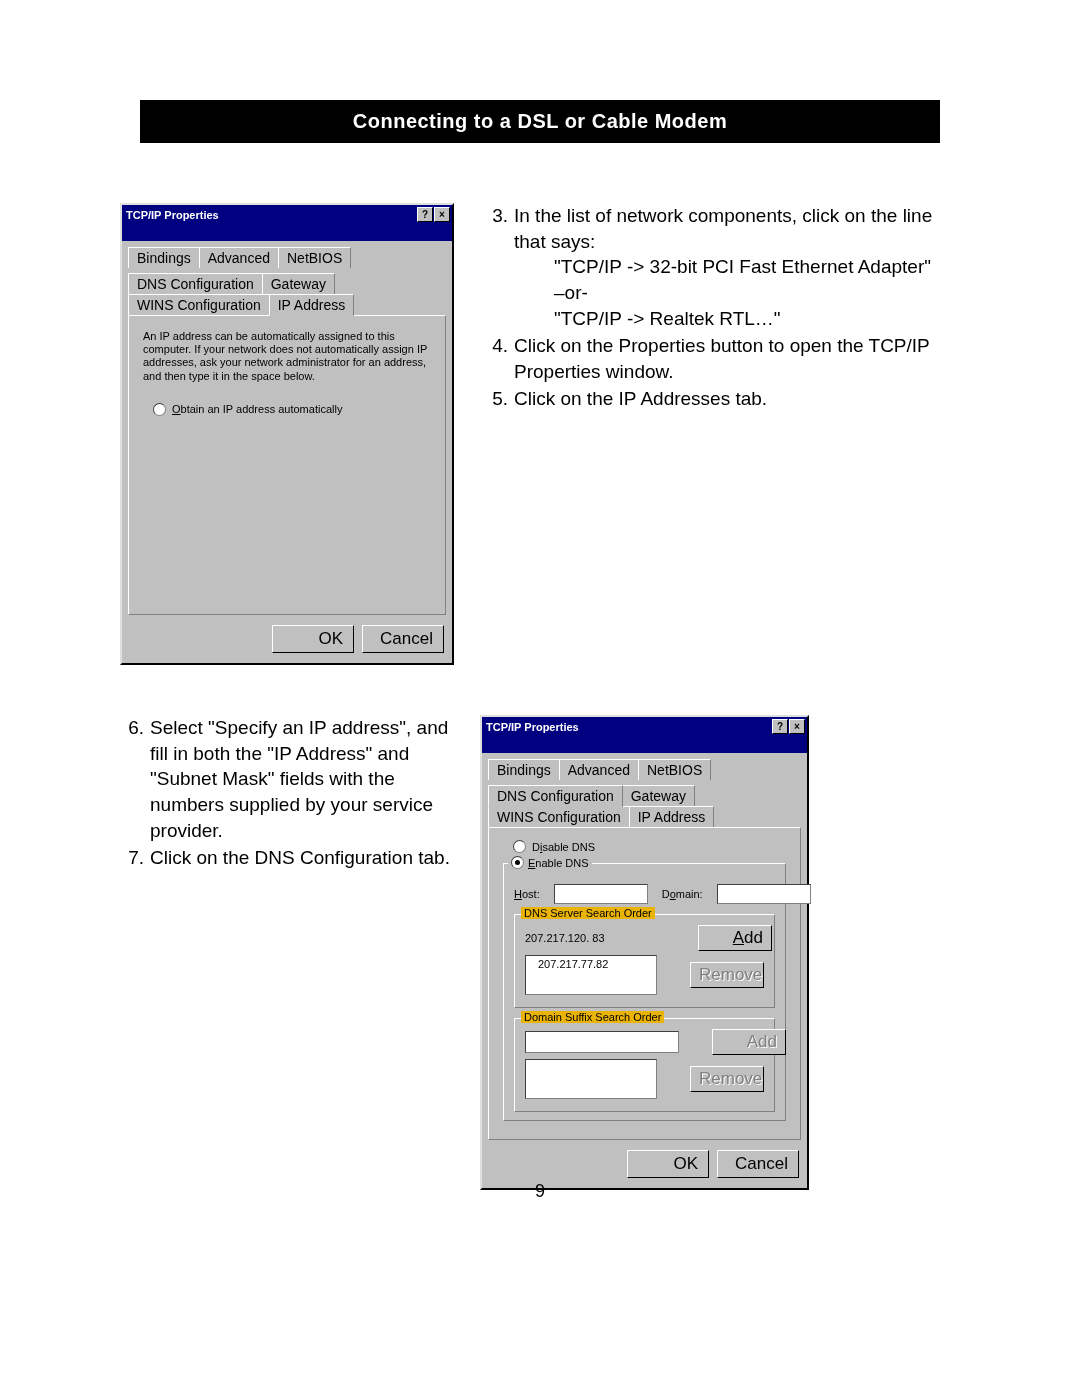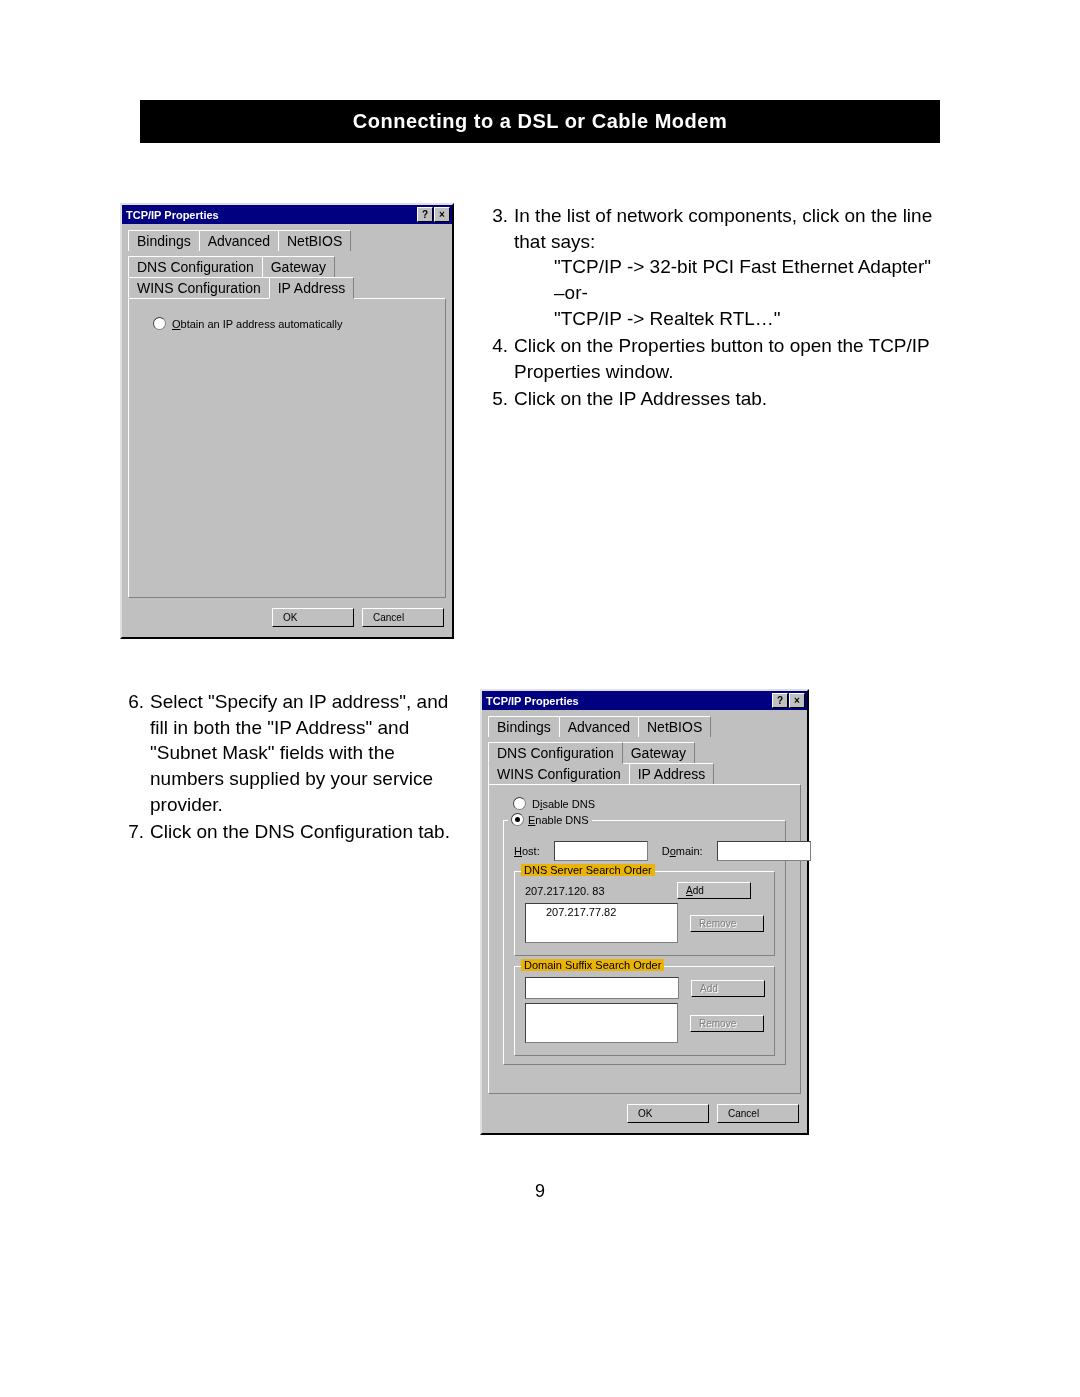--- a/index.html
+++ b/index.html
@@ -51,21 +51,21 @@
     font-family: "MS Sans Serif", Tahoma, Arial, sans-serif;
     font-size: 11px;
     color: #000;
   }
   .dialog.large { width: 325px; }
   .titlebar {
     background: #000080;
     color: #fff;
     display: flex;
     align-items: center;
-    padding: 2px 2px 2px 4px;
+    padding: 2px 2px 19px 4px;
     font-weight: bold;
     justify-content: center;
   }
   .titlebar .title { flex: 1 1 auto; }
   .titlebar .sysbtn {
     width: 14px; height: 13px;
     background: #c0c0c0;
     border: 1px solid #000;
     border-top-color:#fff; border-left-color:#fff;
     margin-left: 1px;
@@ -150,30 +150,30 @@
 
   .dlg-buttons {
     display:flex; justify-content:flex-end; gap:8px;
     padding: 4px 8px 10px 8px;
   }
   .win-btn {
     min-width:60px;
     background:#c0c0c0;
     border:1px solid #000;
     border-top-color:#fff; border-left-color:#fff;
-    padding:3px 10px; font-size:10px; text-align:left;
+    padding:3px 10px; font-size:17px; text-align:right;
   }
   .win-btn.disabled { color:#808080; text-shadow:1px 1px 0 #fff; }
   .win-btn.small { min-width:56px; padding:2px 8px; }
-  .dns-input-row { display:flex; align-items:center; gap:12px; margin-bottom:4px; }
+  .dns-input-row { display:flex; align-items:center; gap:33px; margin-bottom:4px; }
   .listbox {
     background:#fff;
     border:1px solid #808080;
     border-top-color:#404040; border-left-color:#404040;
-    width:150px; height:34px; padding:2px 20px; font-size:11px;
+    width:150px; height:34px; padding:2px 12px; font-size:11px;
     font-family: Arial, sans-serif;
   }
   .hd-row { display:flex; gap:14px; align-items:center; margin: 6px 0 10px 0; }
   .hd-row .lbl { font-size:11px; }
   .hd-row .inputbox { min-width:80px; height:12px; font-family:Arial; }
 
   .group-frame {
     border:1px solid #808080;
     border-top-color:#fff; border-left-color:#fff;
     position:relative;
@@ -220,20 +220,21 @@
           <div class="tab">Advanced</div>
           <div class="tab">NetBIOS</div>
         </div>
         <div class="tabstrip tab-row2">
           <div class="tab">DNS Configuration</div>
           <div class="tab">Gateway</div>
           <div class="tab">WINS Configuration</div>
           <div class="tab active">IP Address</div>
         </div>
         <div class="tab-panel">
+          <div class="desc">An IP address can be automatically assigned to this computer. If your network does not automatically assign IP addresses, ask your network administrator for an address, and then type it in the space below.</div>
 
           <div class="radio-row">
             <span class="dot"></span>
             <span><span class="underline-letter">O</span>btain an IP address automatically</span>
           </div>
 
         </div>
         <div class="dlg-buttons">
           <div class="win-btn">OK</div>
           <div class="win-btn">Cancel</div>

